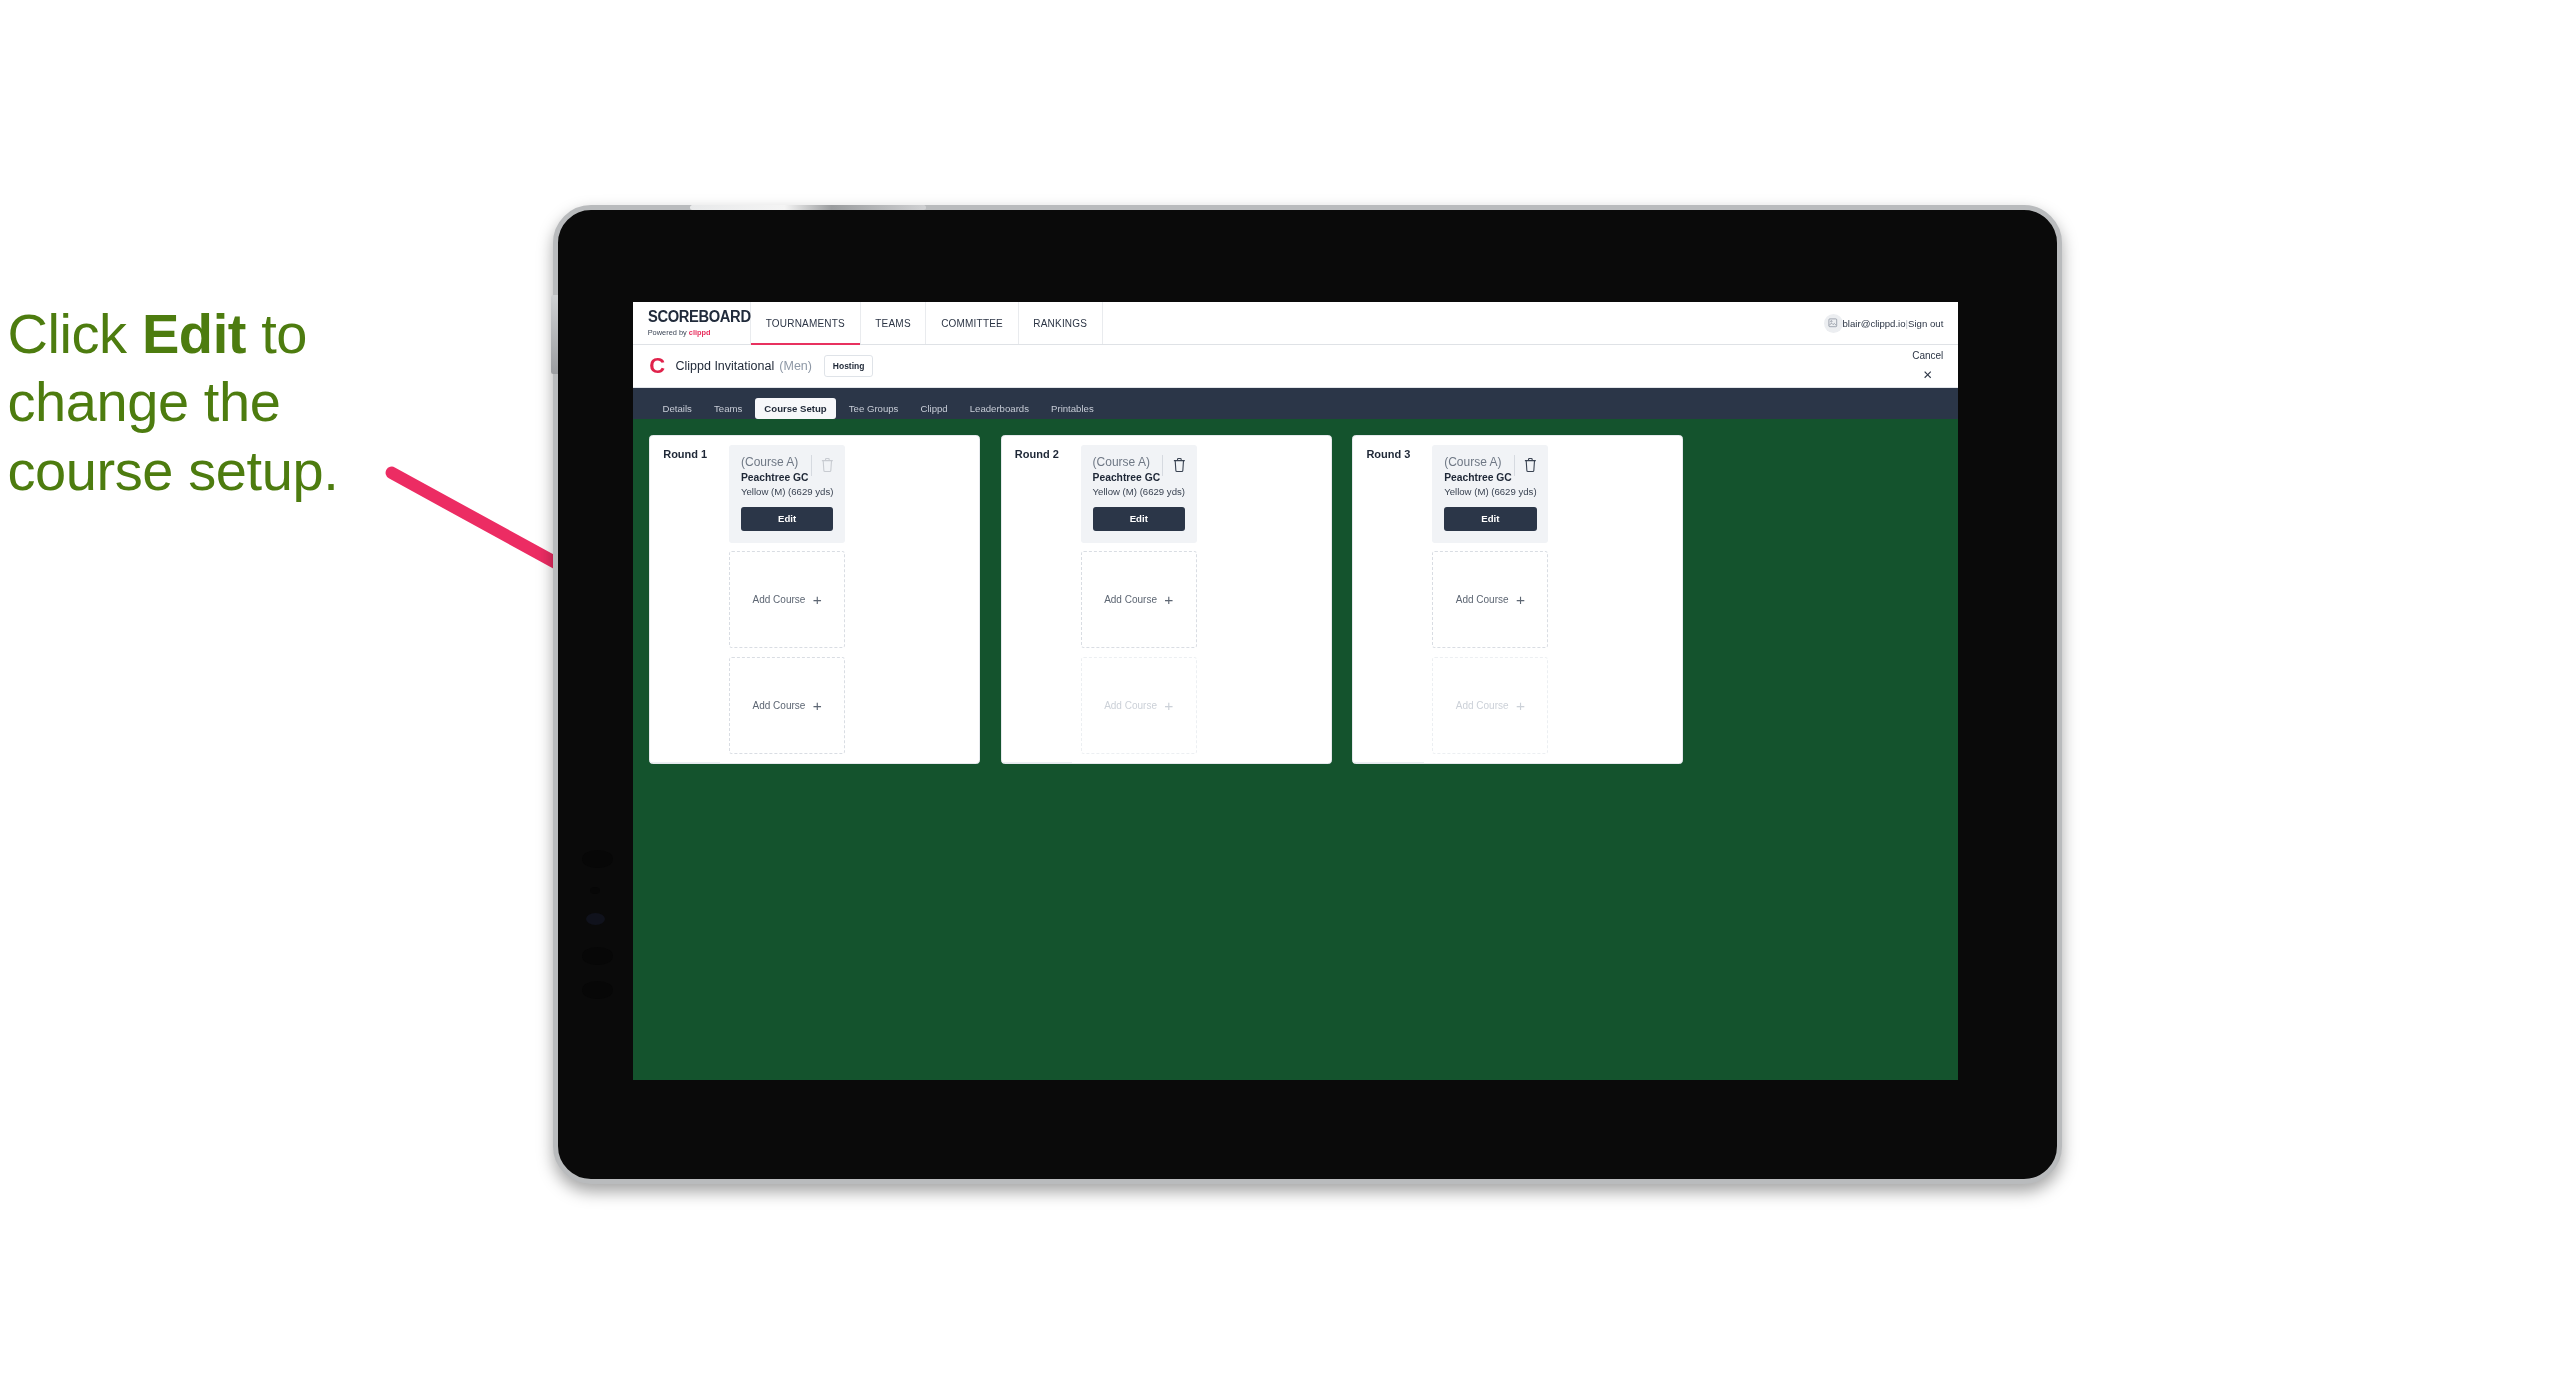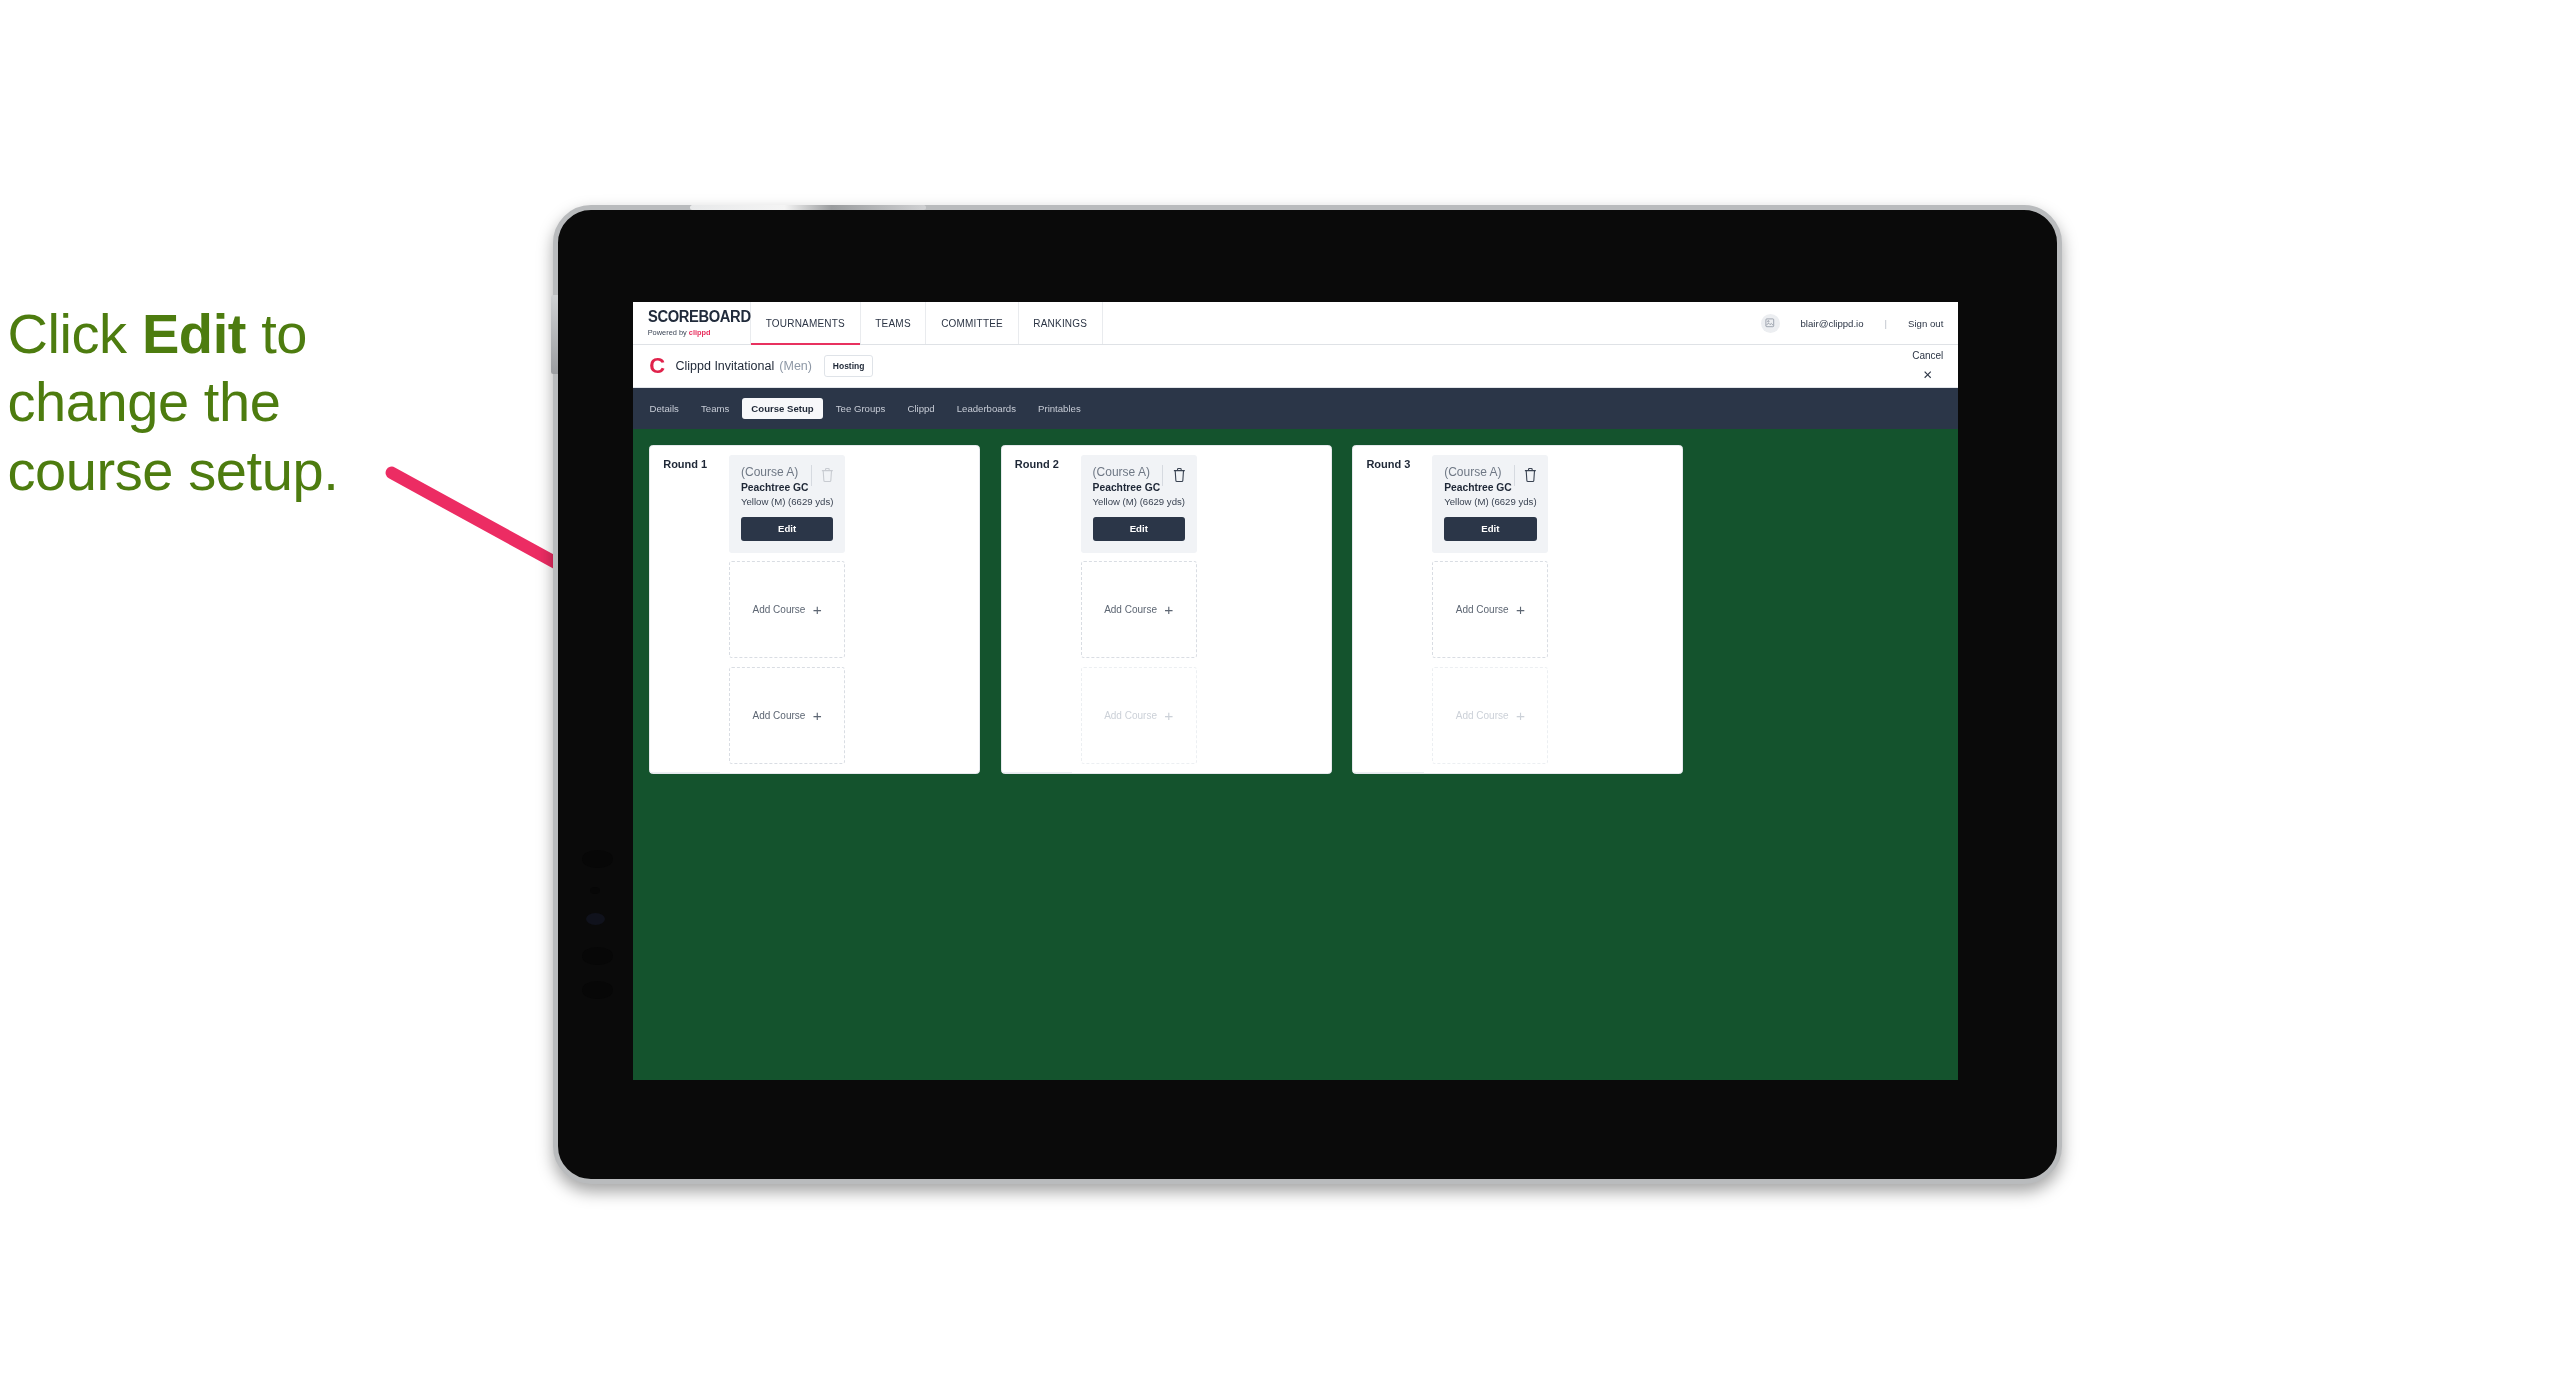--- a/index.html
+++ b/index.html
@@ -82,21 +82,21 @@
   .topnav-items { display:flex; align-items:stretch; }
   .topnav-item {
     display:flex; align-items:center; padding: 0 14.7px;
     font-size: 10px; letter-spacing:0.2px; color:#2c3545;
     border-right: 0.7px solid #e9ebee; position:relative; cursor:pointer;
   }
   .topnav-item.active::after {
     content:""; position:absolute; left:0; right:0; bottom:-0.7px; height:2.2px; background:#e8315f;
   }
   .topnav-spacer { flex:1; }
-  .topnav-right { display:flex; align-items:center; gap:21px; padding-right:14.7px; font-size:9.6px; color:#2c3545; }
+  .topnav-right { display:flex; align-items:center; gap:0; padding-right:14.7px; font-size:9.6px; color:#2c3545; }
   .avatar {
     width: 19px; height:19px; border-radius:50%; background:#eceef1;
     display:flex; align-items:center; justify-content:center; color:#8a929d; font-size:8.8px;
   }
   .sep { color:#b9bec6; }
   .signout { cursor:pointer; }
 
   
   .titlebar {
     height: 43px; background:#fff; display:flex; align-items:center;
@@ -113,21 +113,21 @@
   .hosting-badge {
     margin-left:11.8px; border:0.7px solid #dfe3e8; border-radius:2.9px;
     padding: 5px 8px; font-size:8.5px; font-weight:700; color:#1e2736; background:#fff;
   }
   .titlebar-spacer { flex:1; }
   .cancel { display:flex; align-items:center; gap:6.6px; font-size:10px; color:#2c3545; cursor:pointer;flex-direction:column; }
   .cancel .x { font-size:11.8px; }
 
   
   .tabbar {
-    height: 41px; background:#2b3648; display:flex; align-items:center; padding-left:7px; gap:2.9px;
+    height: 31px; background:#2b3648; display:flex; align-items:flex-end; padding-left:20px; gap:2.9px;
   }
   .tab {
     font-size:9.6px; color:#c7ccd6; padding: 5.2px 9.6px; border-radius:2.9px; cursor:pointer; white-space:nowrap;
   }
   .tab.active { background:#f7f8fa; color:#1e2736; font-weight:700; }
 
   
   .board { display:flex; gap: 20.6px; padding: 16px 0 0 16px; }
   .round-col {
     width: 331px; background:#fff; border:0.7px solid #e6e9ed; border-radius:3.7px;

